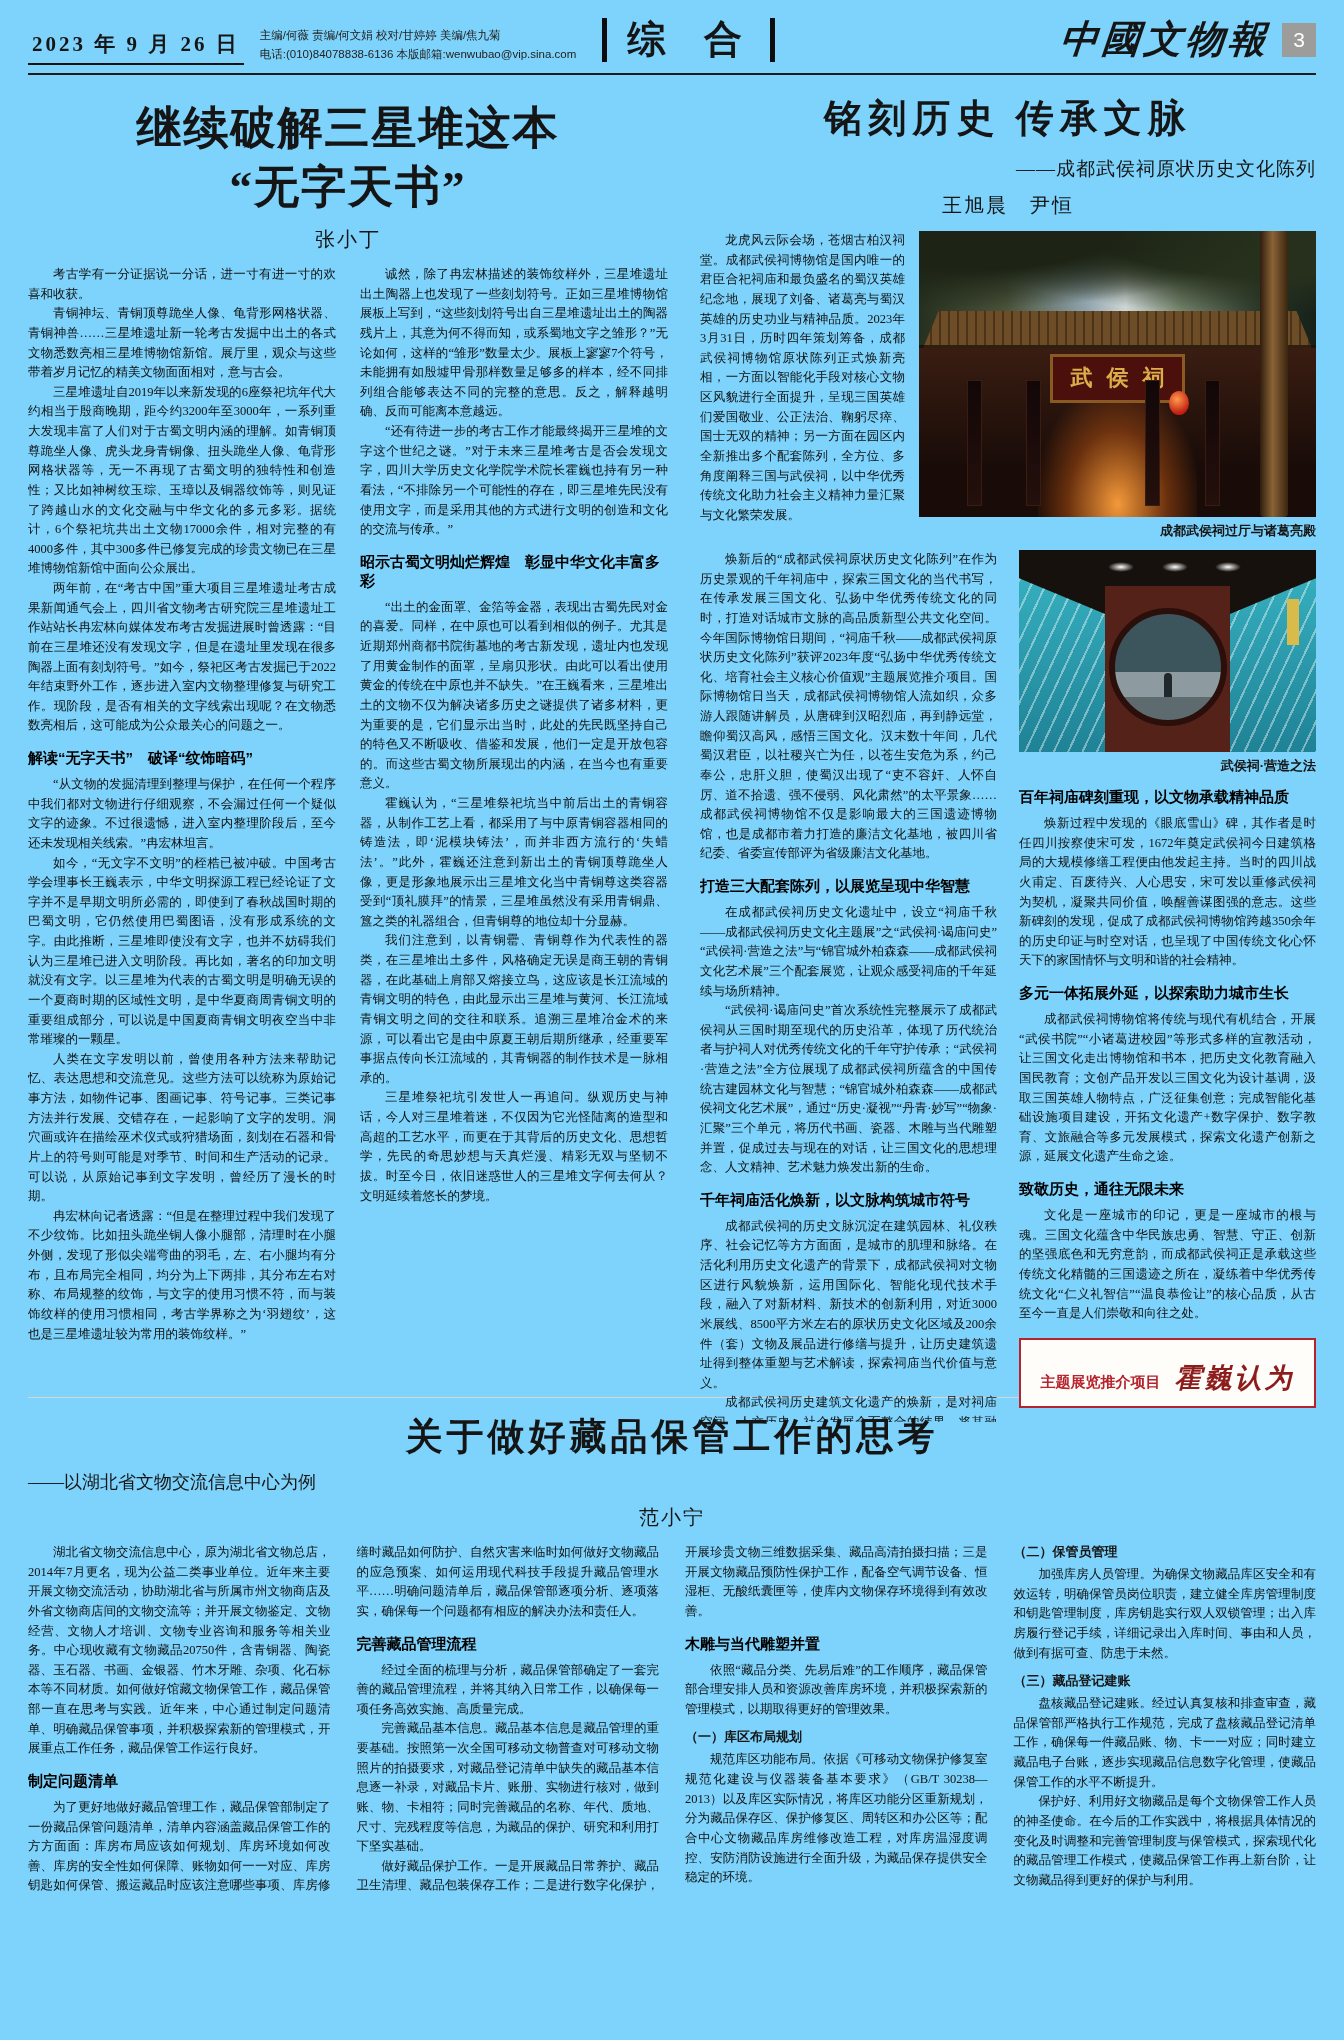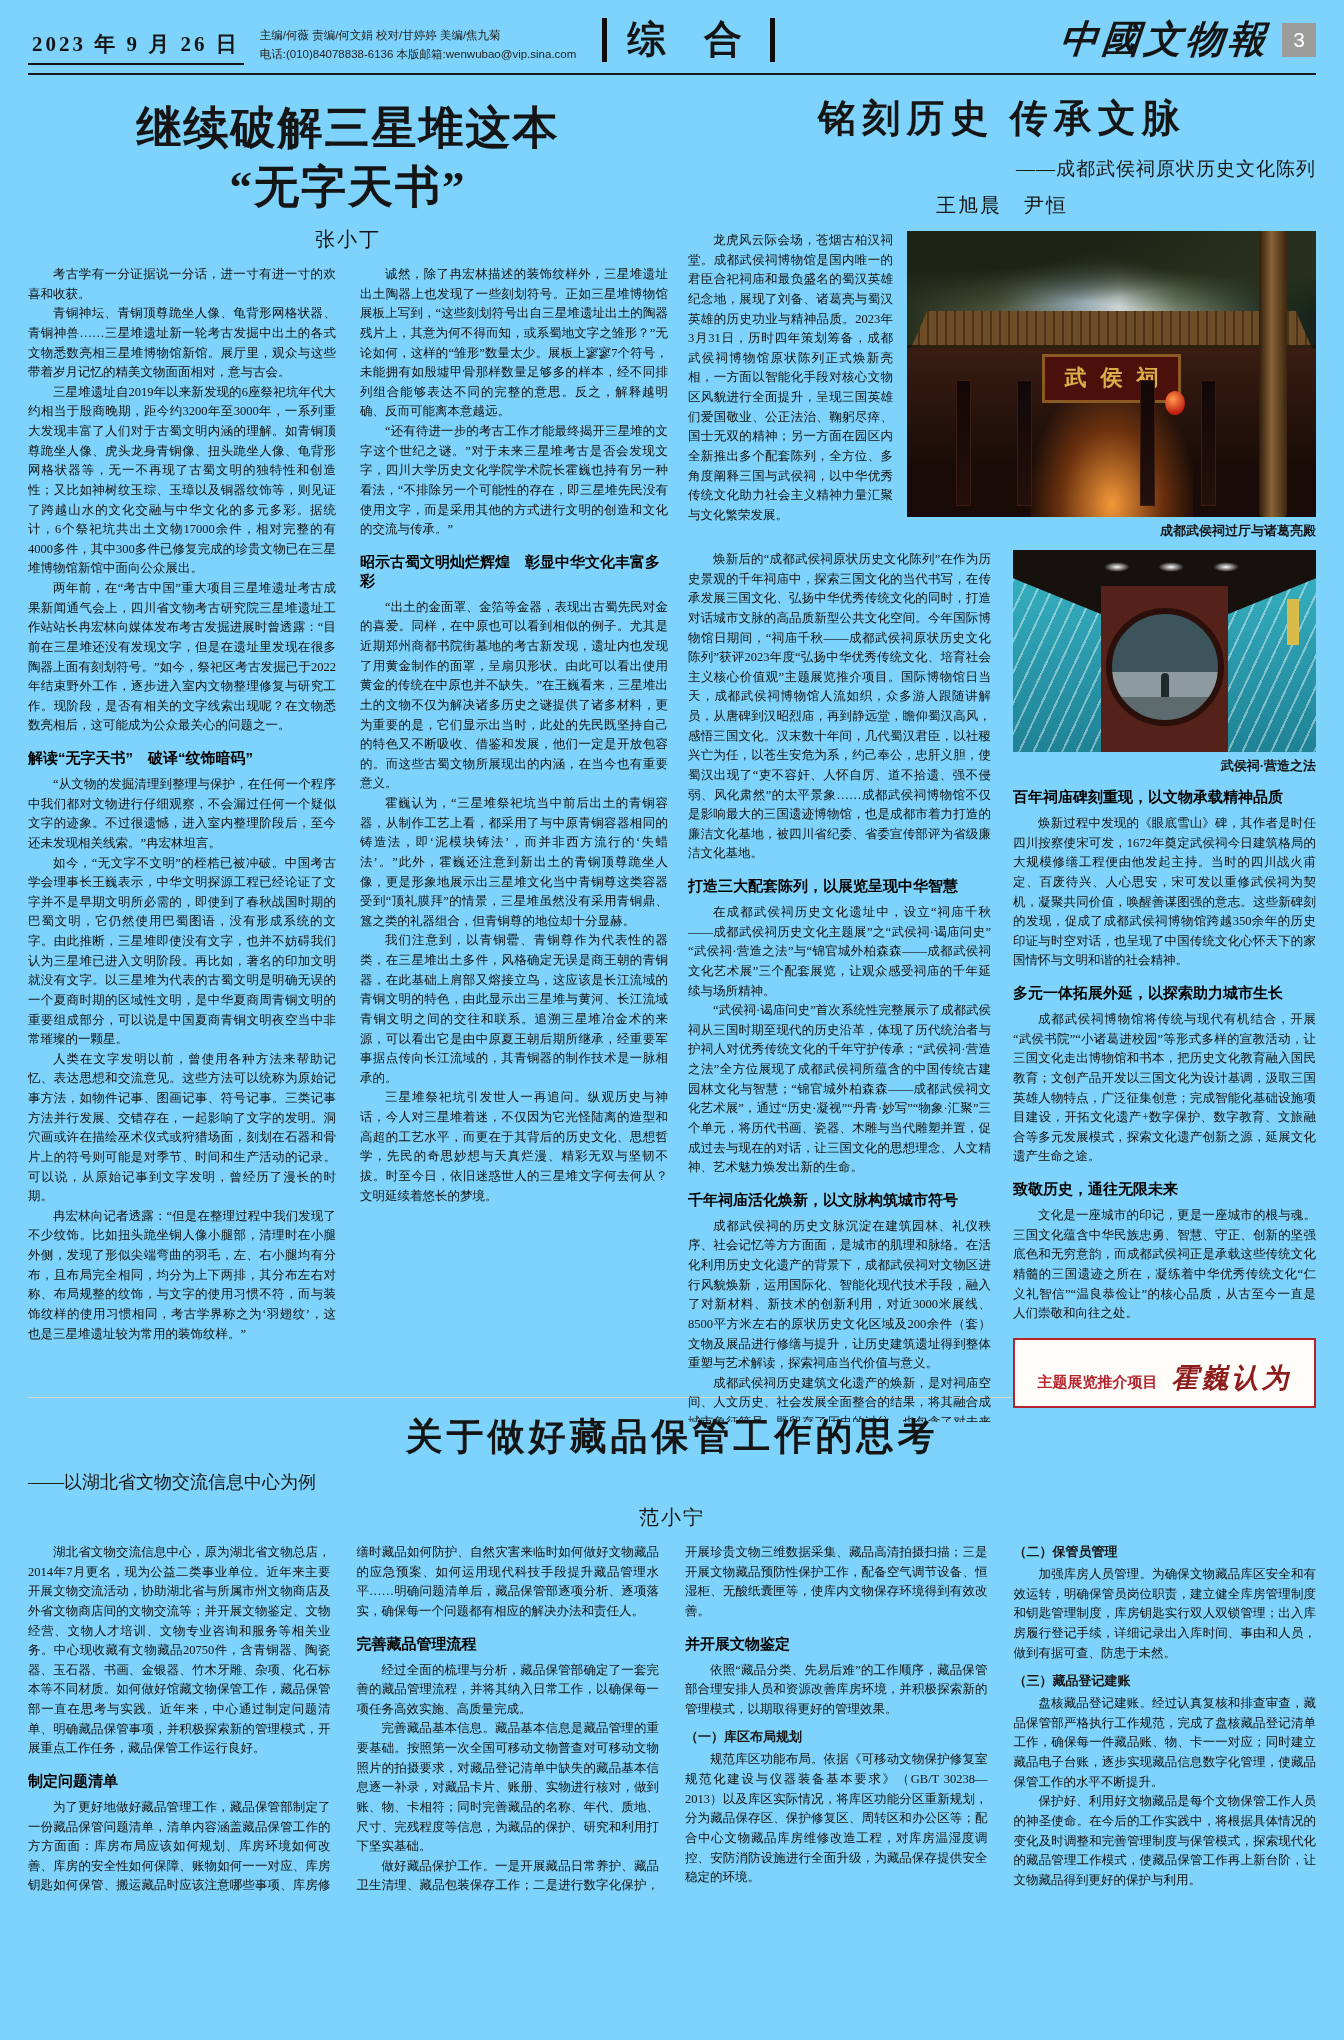--- a/index.html
+++ b/index.html
@@ -18,21 +18,21 @@
   .hdr-section-label{ font-size:38px; font-weight:900; letter-spacing:14px; font-family:"Liberation Sans","DejaVu Sans",sans-serif; white-space:nowrap; text-indent:6px; }
   .hdr-right{ margin-left:auto; display:flex; align-items:center; gap:12px; }
   .masthead{ font-size:38px; font-weight:900; font-style:italic; letter-spacing:4px; transform:skewX(-5deg); white-space:nowrap; }
   .pagenum{ width:34px; height:34px; background:#9c9c9a; color:#fff; font-size:21px; font-family:"Liberation Sans","DejaVu Sans",sans-serif; display:flex; align-items:center; justify-content:center; }
   
   .para{ font-size:12.5px; line-height:1.57; text-indent:2em; text-align:justify; color:#111; }
   .sub{ font-size:15px; font-weight:700; margin:13px 0 7px; color:#000; font-family:"Liberation Sans","DejaVu Sans",sans-serif; }
   .sub2{ font-size:13px; font-weight:700; margin:9px 0 4px; font-family:"Liberation Sans","DejaVu Sans",sans-serif; }
   .byline{ text-align:center; font-size:20px; margin:10px 0 12px; letter-spacing:2px; }
   
-  .top{ display:flex; gap:20px; margin-top:14px; height:1292px; }
+  .top{ display:flex; gap:32px; margin-top:14px; height:1292px; }
   .art1{ width:640px; flex:none; }
   .art1 .headline{ font-size:45px; font-weight:900; text-align:center; line-height:1.3; letter-spacing:2px; margin-top:10px; }
   .art1-body{ margin-top:6px; height:1090px; overflow:hidden; columns:2; column-gap:24px; column-fill:auto; }
   .art2{ flex:1; min-width:0; }
   .art2 .headline{ font-size:38px; font-weight:900; text-align:center; letter-spacing:6px; margin-top:4px; }
   .art2 .subtitle{ font-size:19px; text-align:right; margin-top:12px; letter-spacing:1px; }
   .a2-row1{ display:flex; gap:14px; margin-top:2px; }
   .a2-intro{ width:205px; flex:none; }
   .a2-fig{ flex:1; min-width:0; }
   .a2-row2{ display:flex; gap:22px; margin-top:10px; height:872px; overflow:hidden; }
@@ -205,21 +205,21 @@
     <div class="subtitle">——以湖北省文物交流信息中心为例</div>
     <div class="byline">范小宁</div>
     <div class="art3-body">
         <p class="para">湖北省文物交流信息中心，原为湖北省文物总店，2014年7月更名，现为公益二类事业单位。近年来主要开展文物交流活动，协助湖北省与所属市州文物商店及外省文物商店间的文物交流等；并开展文物鉴定、文物经营、文物人才培训、文物专业咨询和服务等相关业务。中心现收藏有文物藏品20750件，含青铜器、陶瓷器、玉石器、书画、金银器、竹木牙雕、杂项、化石标本等不同材质。如何做好馆藏文物保管工作，藏品保管部一直在思考与实践。近年来，中心通过制定问题清单、明确藏品保管事项，并积极探索新的管理模式，开展重点工作任务，藏品保管工作运行良好。</p>
         <h3 class="sub">制定问题清单</h3>
         <p class="para">为了更好地做好藏品管理工作，藏品保管部制定了一份藏品保管问题清单，清单内容涵盖藏品保管工作的方方面面：库房布局应该如何规划、库房环境如何改善、库房的安全性如何保障、账物如何一一对应、库房钥匙如何保管、搬运藏品时应该注意哪些事项、库房修缮时藏品如何防护、自然灾害来临时如何做好文物藏品的应急预案、如何运用现代科技手段提升藏品管理水平……明确问题清单后，藏品保管部逐项分析、逐项落实，确保每一个问题都有相应的解决办法和责任人。</p>
         <h3 class="sub">完善藏品管理流程</h3>
         <p class="para">经过全面的梳理与分析，藏品保管部确定了一套完善的藏品管理流程，并将其纳入日常工作，以确保每一项任务高效实施、高质量完成。</p>
         <p class="para">完善藏品基本信息。藏品基本信息是藏品管理的重要基础。按照第一次全国可移动文物普查对可移动文物照片的拍摄要求，对藏品登记清单中缺失的藏品基本信息逐一补录，对藏品卡片、账册、实物进行核对，做到账、物、卡相符；同时完善藏品的名称、年代、质地、尺寸、完残程度等信息，为藏品的保护、研究和利用打下坚实基础。</p>
         <p class="para">做好藏品保护工作。一是开展藏品日常养护、藏品卫生清理、藏品包装保存工作；二是进行数字化保护，开展珍贵文物三维数据采集、藏品高清拍摄扫描；三是开展文物藏品预防性保护工作，配备空气调节设备、恒湿柜、无酸纸囊匣等，使库内文物保存环境得到有效改善。</p>
-        <h3 class="sub">并开展文物鉴定</h3>
+        <h3 class="sub">木雕与当代雕塑并置</h3>
         <p class="para">依照“藏品分类、先易后难”的工作顺序，藏品保管部合理安排人员和资源改善库房环境，并积极探索新的管理模式，以期取得更好的管理效果。</p>
         <h4 class="sub2">（一）库区布局规划</h4>
         <p class="para">规范库区功能布局。依据《可移动文物保护修复室规范化建设与仪器装备基本要求》（GB/T 30238—2013）以及库区实际情况，将库区功能分区重新规划，分为藏品保存区、保护修复区、周转区和办公区等；配合中心文物藏品库房维修改造工程，对库房温湿度调控、安防消防设施进行全面升级，为藏品保存提供安全稳定的环境。</p>
         <h4 class="sub2">（二）保管员管理</h4>
         <p class="para">加强库房人员管理。为确保文物藏品库区安全和有效运转，明确保管员岗位职责，建立健全库房管理制度和钥匙管理制度，库房钥匙实行双人双锁管理；出入库房履行登记手续，详细记录出入库时间、事由和人员，做到有据可查、防患于未然。</p>
         <h4 class="sub2">（三）藏品登记建账</h4>
         <p class="para">盘核藏品登记建账。经过认真复核和排查审查，藏品保管部严格执行工作规范，完成了盘核藏品登记清单工作，确保每一件藏品账、物、卡一一对应；同时建立藏品电子台账，逐步实现藏品信息数字化管理，使藏品保管工作的水平不断提升。</p>
         <p class="para">保护好、利用好文物藏品是每个文物保管工作人员的神圣使命。在今后的工作实践中，将根据具体情况的变化及时调整和完善管理制度与保管模式，探索现代化的藏品管理工作模式，使藏品保管工作再上新台阶，让文物藏品得到更好的保护与利用。</p>
       </div>
   </section>

